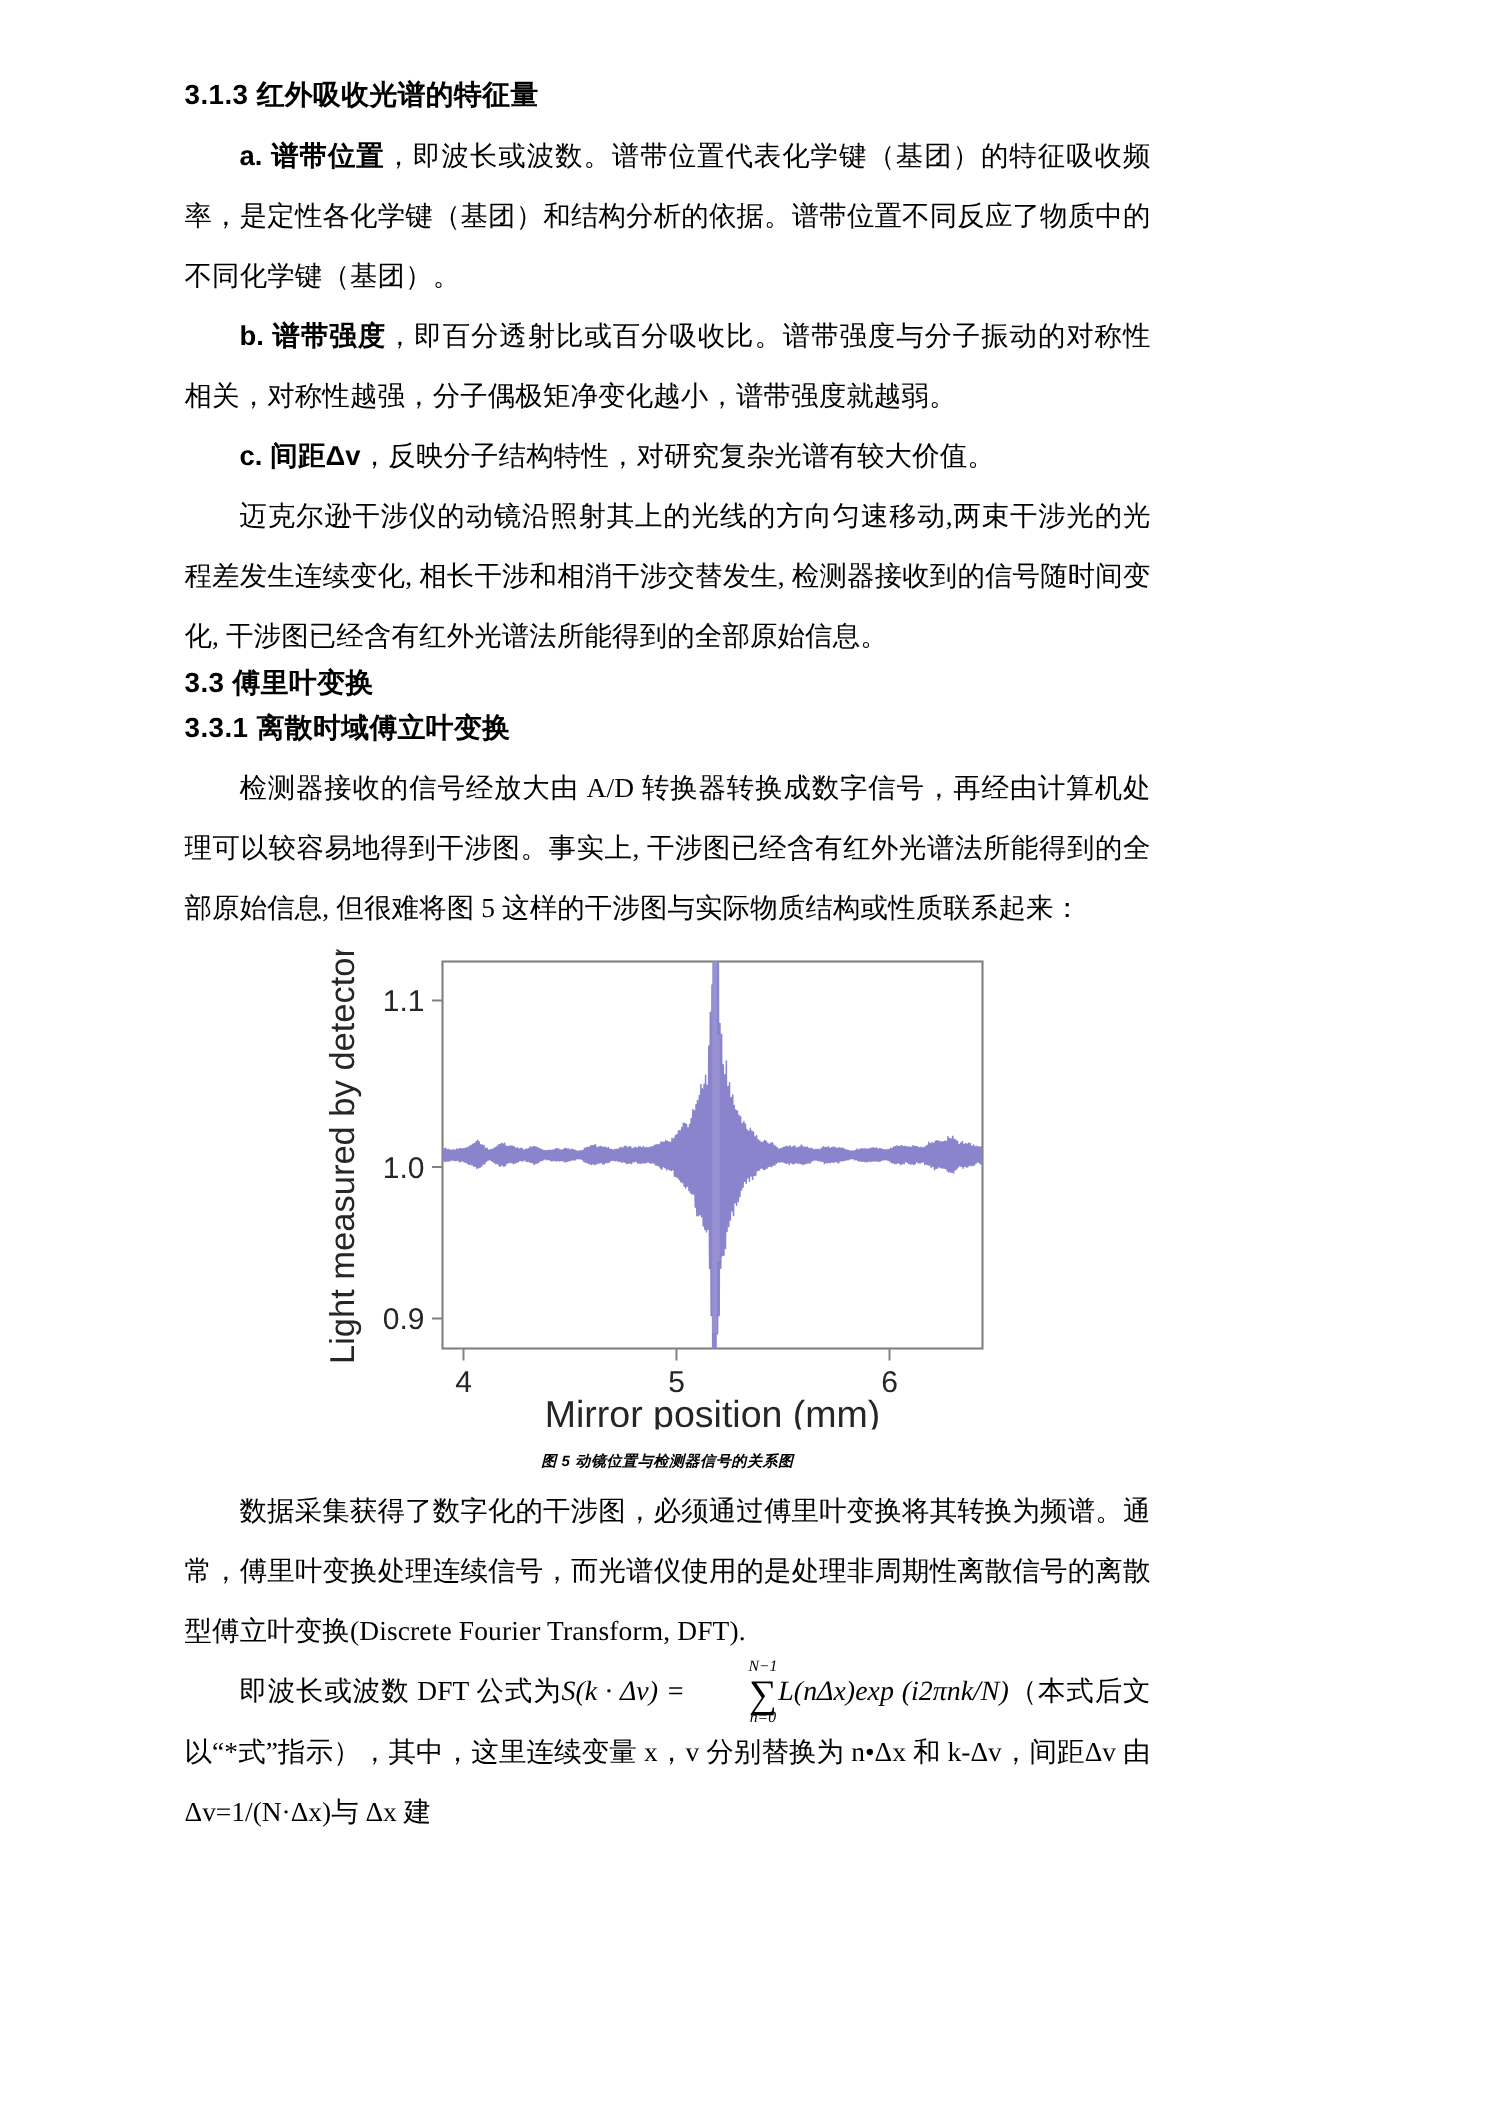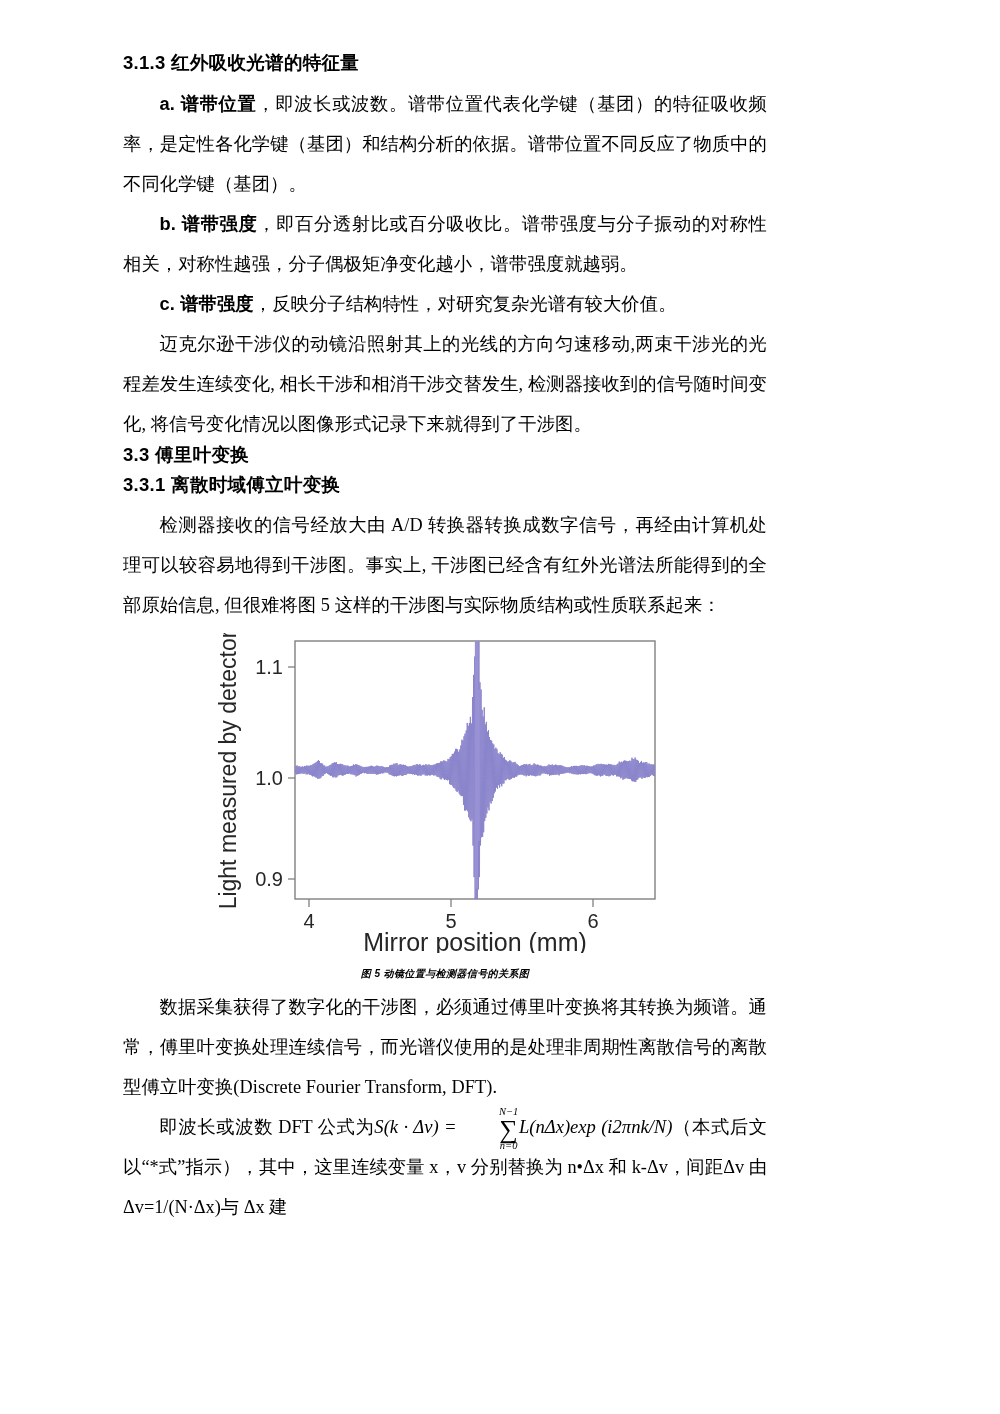--- a/index.html
+++ b/index.html
@@ -132,23 +132,23 @@
 <body>
 
 <div class="page">
 
   <h3 class="h3">3.1.3  红外吸收光谱的特征量</h3>
 
   <p class="body"><b class="lead">a. 谱带位置</b><span>，即波长或波数。谱带位置代表化学键（基团）的特征吸收频率，是定性各化学键（基团）和结构分析的依据。谱带位置不同反应了物质中的不同化学键（基团）。</span></p>
 
   <p class="body"><b class="lead">b. 谱带强度</b><span>，即百分透射比或百分吸收比。谱带强度与分子振动的对称性相关，对称性越强，分子偶极矩净变化越小，谱带强度就越弱。</span></p>
 
-  <p class="body"><b class="lead">c. 谱带强度</b><span>，反映分子结构特性，对研究复杂光谱有较大价值。</span></p>
-
-  <p class="body">迈克尔逊干涉仪的动镜沿照射其上的光线的方向匀速移动,两束干涉光的光程差发生连续变化, 相长干涉和相消干涉交替发生, 检测器接收到的信号随时间变化, 将信号变化情况以图像形式记录下来就得到了干涉图。</p>
+  <p class="body"><b class="lead">c. 间距Δv</b><span>，反映分子结构特性，对研究复杂光谱有较大价值。</span></p>
+
+  <p class="body">迈克尔逊干涉仪的动镜沿照射其上的光线的方向匀速移动,两束干涉光的光程差发生连续变化, 相长干涉和相消干涉交替发生, 检测器接收到的信号随时间变化, 干涉图已经含有红外光谱法所能得到的全部原始信息。</p>
 
   <h3 class="h3 h3-spaced tight">3.3  傅里叶变换</h3>
 
   <h3 class="h3 tight">3.3.1  离散时域傅立叶变换</h3>
   <p class="body">检测器接收的信号经放大由 A/D 转换器转换成数字信号，再经由计算机处理可以较容易地得到干涉图。事实上, 干涉图已经含有红外光谱法所能得到的全部原始信息, 但很难将图 5 这样的干涉图与实际物质结构或性质联系起来：</p>
 
   <div class="figure-block">
     <div class="chart-wrap">
       <svg class="chart" width="470" height="320" viewBox="0 0 470 320">
         <defs>

